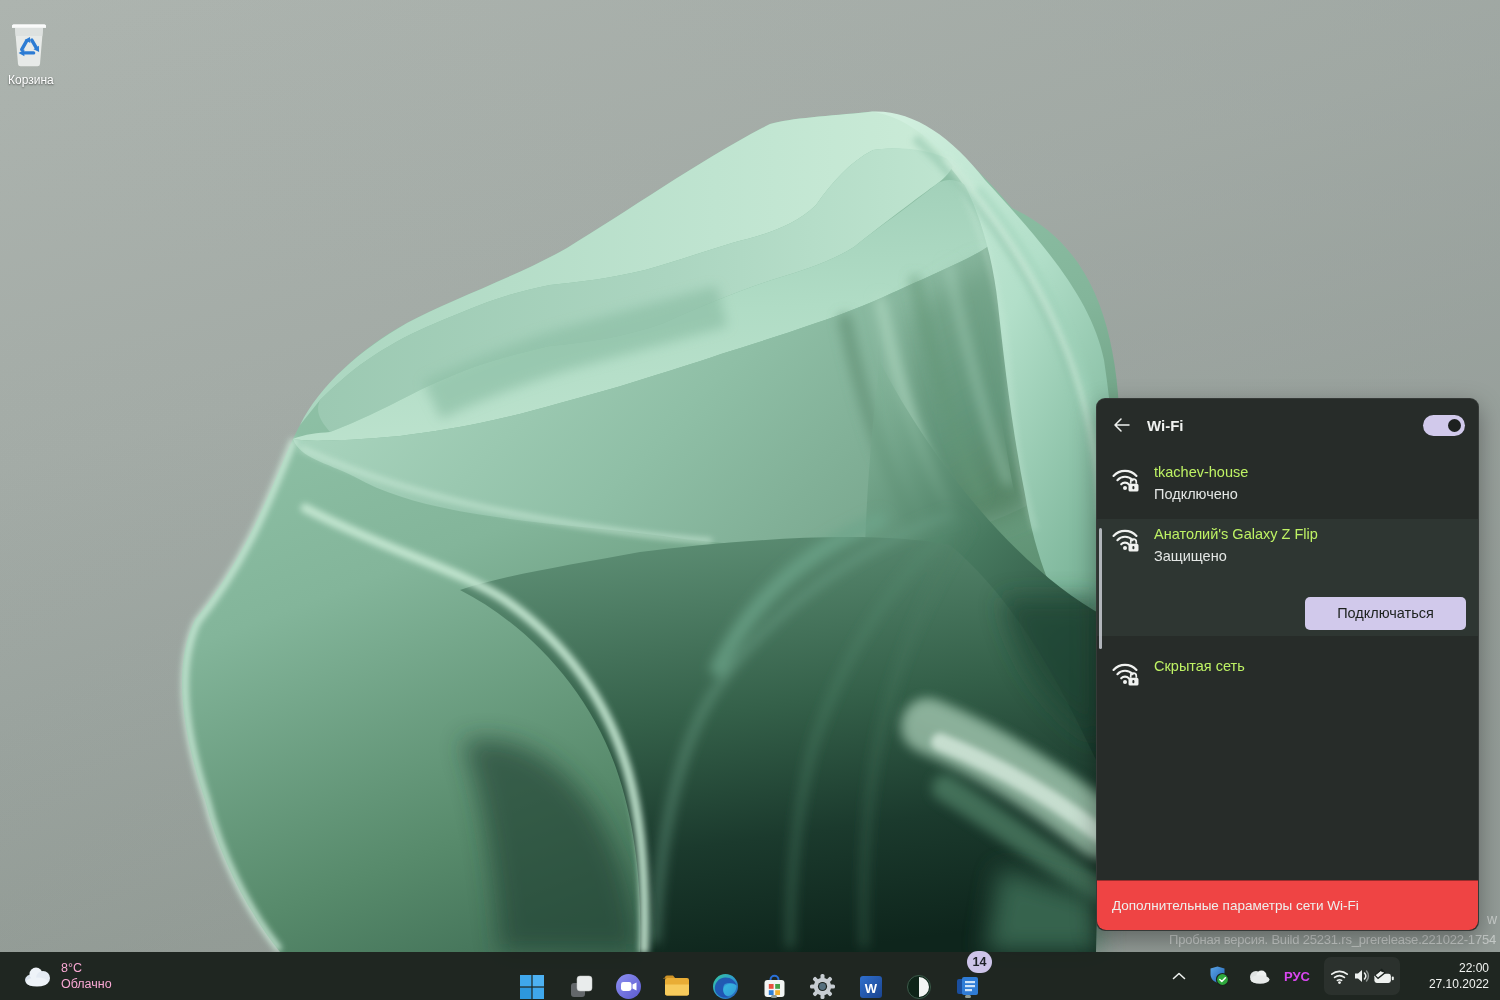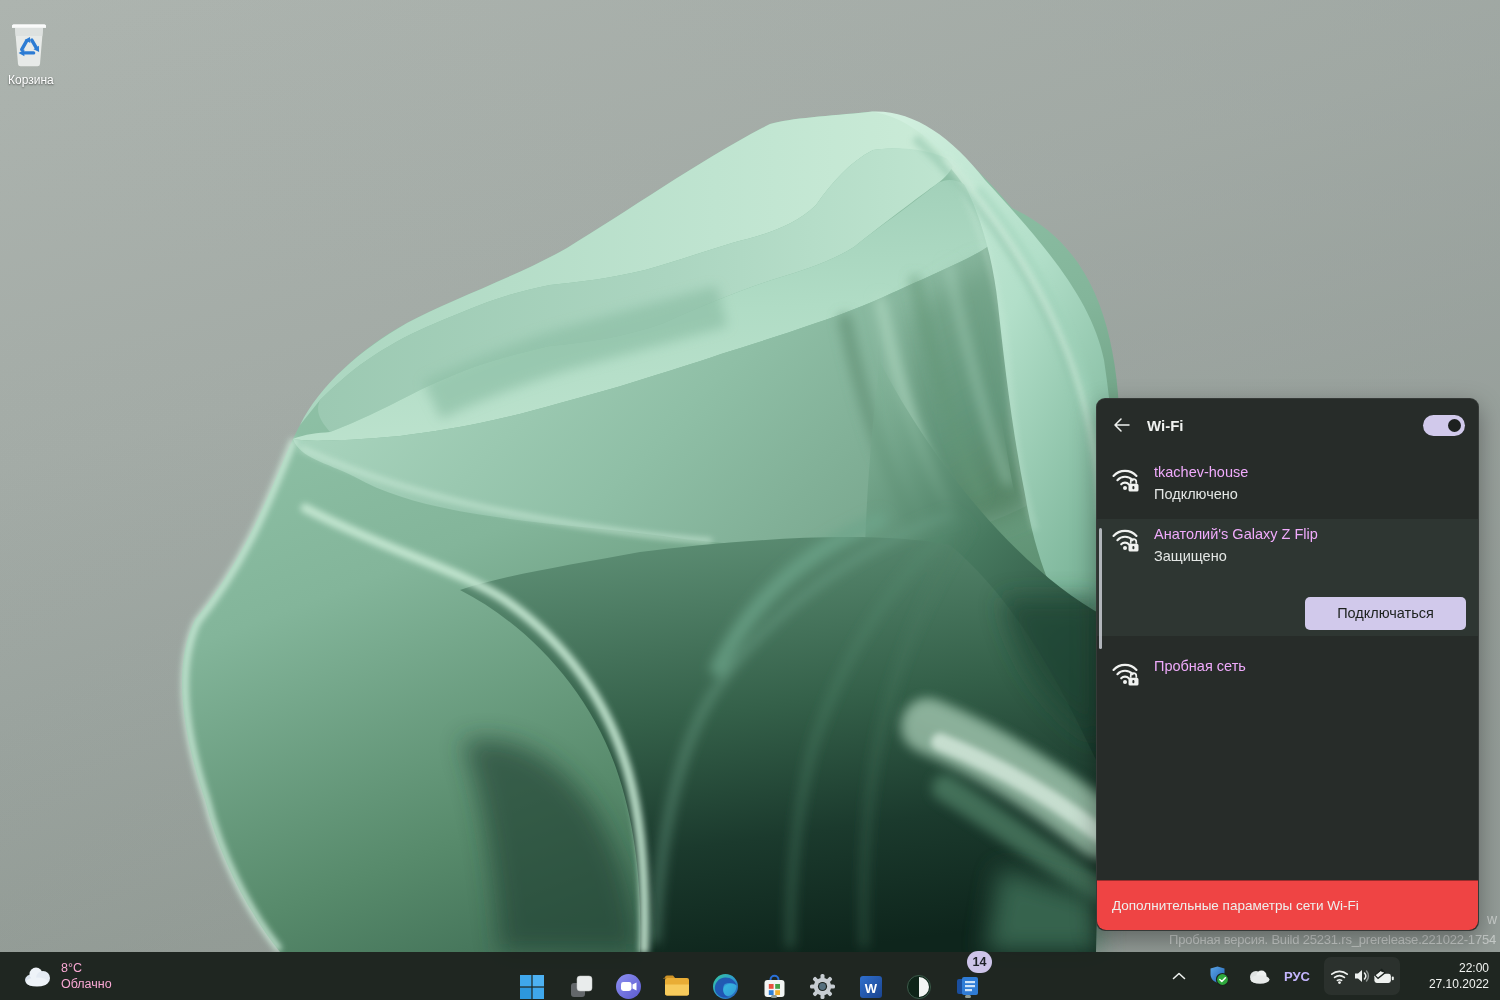--- a/index.html
+++ b/index.html
@@ -14,21 +14,21 @@
   
   #taskbar{position:absolute;left:0;top:952px;width:1500px;height:48px;
     background:rgba(26,33,28,.96);display:flex;align-items:center;}
   #weather{position:absolute;left:22px;top:0;height:48px;display:flex;align-items:center;}
   #weather .t{margin-left:9px;color:#f9a8d4;font-size:12.5px;line-height:16px;}
   #center-icons{position:absolute;left:508px;top:0;height:48px;display:flex;align-items:center;}
   .tbi{width:48.4px;height:48px;display:flex;align-items:flex-end;justify-content:center;position:relative;}
   .runDash{position:absolute;left:50%;margin-left:-3px;bottom:2px;width:6px;height:3px;border-radius:2px;background:#8f9b94;}
   #tray{position:absolute;right:0;top:0;height:48px;display:flex;align-items:center;}
   #clock{color:#f2f4f2;font-size:12px;line-height:16px;text-align:right;margin-right:11px;margin-left:29px;}
-  .lang{color:#c4b5fd;font-size:13px;font-weight:bold;margin-right:14px;}
+  .lang{color:#d946ef;font-size:13px;font-weight:bold;margin-right:14px;}
   .tri{height:48px;display:flex;align-items:center;justify-content:center;}
   #tray .tri.c1{width:24px;margin-right:17px;}
   #tray .tri.c2{width:24px;margin-right:14px;}
   #tray .tri.c3{width:26px;margin-right:12px;}
   #qs{display:flex;align-items:center;height:38px;border-radius:7px;background:rgba(255,255,255,.055);padding:0 5px;}
   #qs .tri{width:22px;}
   .badge{position:absolute;right:0;top:-1px;min-width:20px;height:22px;padding:0 2.5px;border-radius:11px;
     background:#cdc4e9;color:#1c2026;font-size:12.5px;line-height:22px;text-align:center;font-weight:bold;}
   
   #panel{position:absolute;left:1096px;top:398px;width:383px;height:533px;
@@ -36,21 +36,21 @@
     box-sizing:border-box;box-shadow:0 8px 24px rgba(0,0,0,.35);color:#f5f5f5;}
   .phead{display:flex;align-items:center;height:52px;font-weight:bold;}
   .ptitle{font-size:15px;color:#f0f2f0;margin-left:17px;}
   .toggle{margin-left:auto;margin-right:13px;width:42px;height:21px;border-radius:11px;
     background:#d1c9eb;position:relative;display:inline-block;}
   .knob{position:absolute;right:4px;top:4px;width:13px;height:13px;border-radius:50%;background:#1d211f;}
   .scrollthumb{position:absolute;left:2px;top:129px;width:3px;height:121px;border-radius:2px;background:#c9cdd4;opacity:.85;}
   .netrow{display:flex;padding:6px 0 14px 14px;}
   .nicon{width:31px;margin-top:6px;}
   .ntxt{margin-left:12px;}
-  .n1{font-size:14.5px;color:#f0abfc;line-height:22px;}
+  .n1{font-size:14.5px;color:#bef264;line-height:22px;}
   .n2{font-size:14.5px;color:#e4e7e5;line-height:22px;}
   .selrow{background:#2e3632;}
   .selrow .netrow{padding:4px 0 10px 14px;}
   .selrow .nicon{margin-top:4px;}
   .chkrow{display:flex;align-items:center;margin:7px 0 0 55px;}
   .chk{width:21px;height:21px;border-radius:5px;background:#d1c9eb;display:inline-flex;
     align-items:center;justify-content:center;}
   .chklbl{font-size:15px;color:#f0f2f0;margin-left:10px;}
   .btnrow{text-align:right;margin-top:20px;margin-right:12px;padding-bottom:6px;}
   .cbtn{display:inline-block;width:161px;height:33px;line-height:33px;border-radius:5px;
@@ -385,21 +385,21 @@
         </g>
         <circle cx="14" cy="21" r="2" fill="#f0f2f0"></circle>
         <g>
          <rect x="17.5" y="16.8" width="10" height="7.8" rx="1.6" fill="#f0f2f0"></rect>
          <path d="M19.7,16.8 V14.9 A2.8,2.8 0 0 1 25.3,14.9 V16.8" stroke="#f0f2f0" stroke-width="1.7" fill="none"></path>
          <rect x="21.4" y="19.1" width="2" height="3.2" rx="1" fill="#272c29"></rect>
         </g>
       </svg>
     </div>
     <div class="ntxt">
-          <div class="n1">Пробная сеть</div>
+          <div class="n1">Скрытая сеть</div>
         </div>
   </div>
   <div class="pfoot">Дополнительные параметры сети Wi-Fi</div>
 </div>
 <div id="taskbar">
   <div id="weather">
     <svg width="30" height="22" viewBox="0 0 30 22">
       <ellipse cx="11" cy="15" rx="8" ry="6" fill="#dbe4ee"></ellipse>
       <circle cx="14" cy="9" r="6.5" fill="#eef3f8"></circle>
       <circle cx="21" cy="13" r="7" fill="#e4ebf3"></circle>

